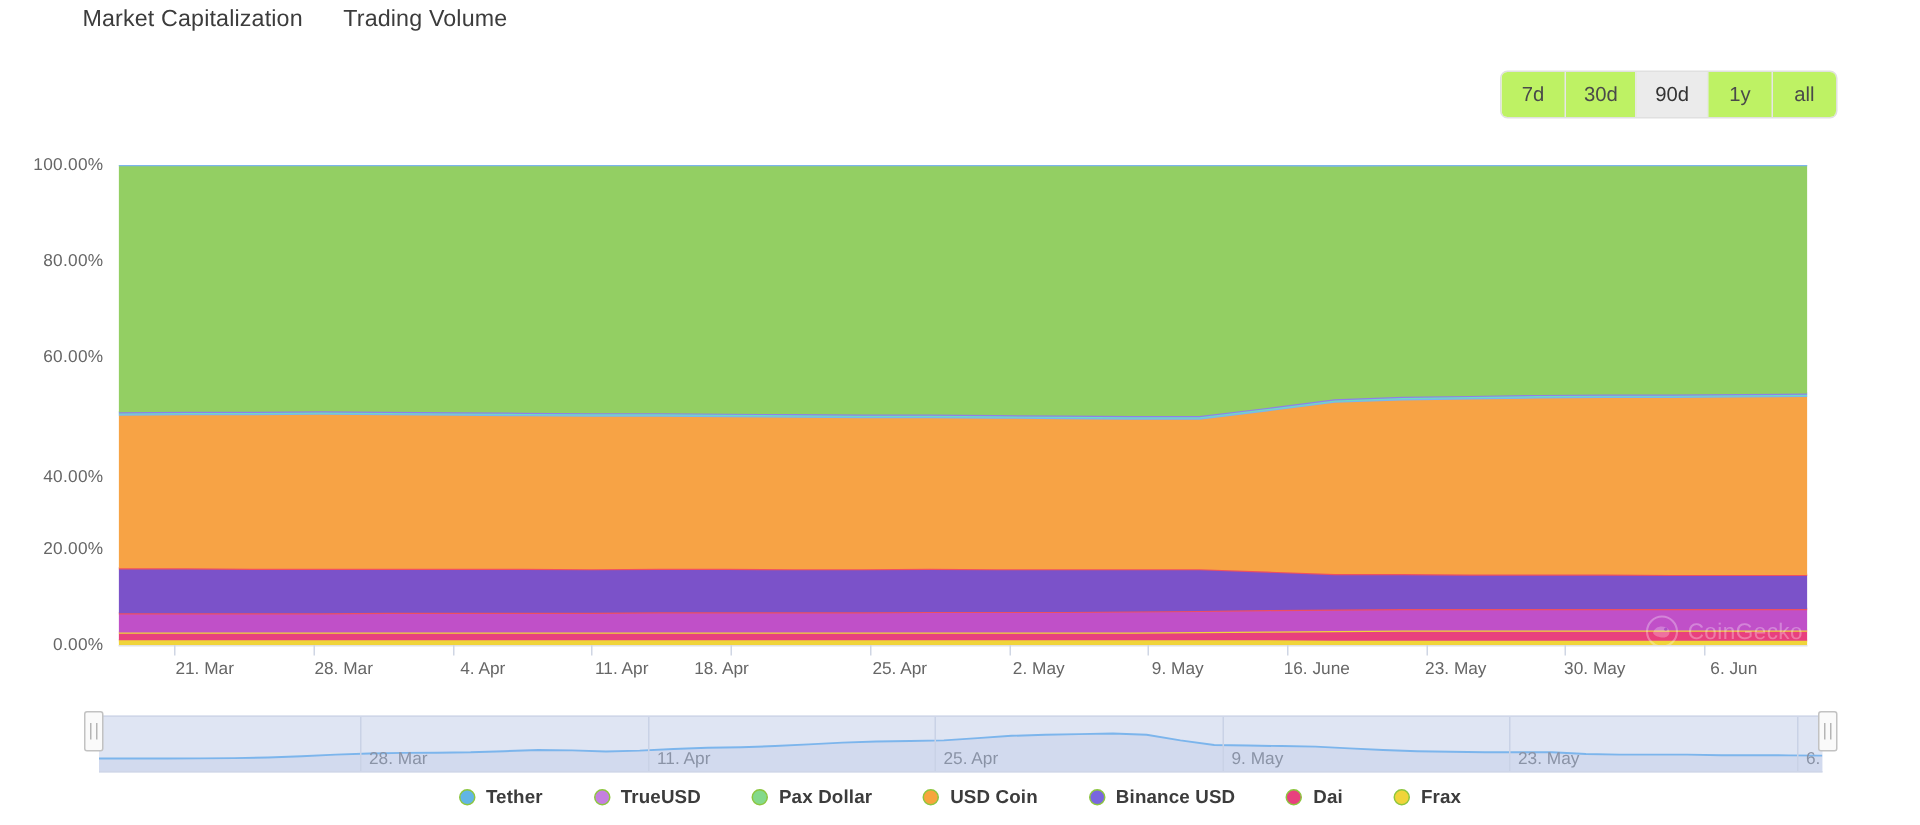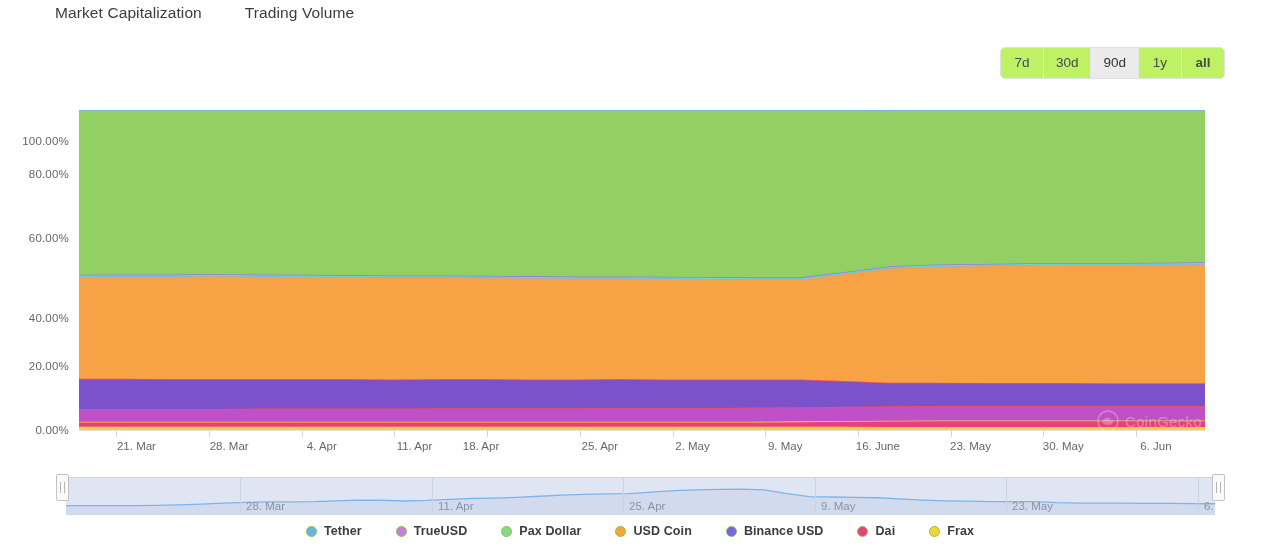--- a/index.html
+++ b/index.html
@@ -2,31 +2,31 @@
 <html><head>
 <meta charset="utf-8">
 <style>
   html,body{margin:0;padding:0;}
   body{
     width:1280px;height:550px;background:#ffffff;
     font-family:"Liberation Sans", sans-serif;
     color:#333;overflow:hidden;position:relative;
   }
   
-  .tabs{position:absolute;left:55px;top:0;height:34px;display:flex;align-items:center;gap:16px;}
+  .tabs{position:absolute;left:55px;top:0;height:34px;display:flex;align-items:center;gap:0;}
   .tab{font-size:15.5px;color:#3c3c3c;padding:0 0 9px 0;margin-right:27px;cursor:pointer;
        position:relative;line-height:1;letter-spacing:.1px;}
   .tab.active{font-weight:bold;color:#1a1a1a;}
   .tab.active:after{content:"";position:absolute;left:0;right:0;bottom:0;height:3px;background:#8dc63f;border-radius:1px;}
   
   .range-group{position:absolute;right:55px;top:47px;display:flex;
     border:1px solid #e0e0e0;border-radius:5px;overflow:hidden;background:#fff;}
   .range-btn{font-size:13.5px;color:#4a4a4a;padding:6px 12px;border-right:1px solid #e6e6e6;
     background:#bef264;cursor:pointer;line-height:1.35;min-width:18px;text-align:center;}
-  .range-btn:last-child{border-right:none;font-weight:bold;}
+  .range-btn:last-child{border-right:none;}
   .range-btn.selected{background:#ebebeb;color:#333;}
   
   .chart-wrap{position:absolute;left:0;top:90px;width:1280px;height:360px;}
   .y-labels{position:absolute;left:0;top:0;width:79px;height:340px;}
   .y-lab{position:absolute;right:10px;font-size:11.5px;color:#666;transform:translateY(-50%);
          white-space:nowrap;letter-spacing:.2px;}
   .plot{position:absolute;left:79px;top:20px;width:1126px;height:320px;overflow:hidden;}
   .x-labels{position:absolute;left:0;top:348px;width:1280px;height:22px;}
   .x-lab{position:absolute;font-size:11.5px;color:#666;transform:translateX(-50%);white-space:nowrap;}
   .x-tick{position:absolute;top:340px;width:1px;height:7px;background:#cfd6e4;}
@@ -73,21 +73,21 @@
   <div class="range-btn">all</div>
 </div>
 
 <div class="chart-wrap">
   <div class="y-labels" id="yLabels">
       <div class="y-lab" style="top: 340px;">0.00%</div>
       <div class="y-lab" style="top: 276px;">20.00%</div>
       <div class="y-lab" style="top: 228px;">40.00%</div>
       <div class="y-lab" style="top: 148px;">60.00%</div>
       <div class="y-lab" style="top: 84px;">80.00%</div>
-      <div class="y-lab" style="top: 20px; margin-top: 31px;">100.00%</div>
+      <div class="y-lab" style="top: 20px;">100.00%</div>
     </div>
   <div class="plot" id="plot">
     <svg id="areaSvg" width="1126" height="320" preserveAspectRatio="none">
         <path d="M 0.00 316.80 L 45.04 316.80 L 90.08 316.80 L 135.12 316.80 L 180.16 316.80 L 225.20 316.80 L 270.24 316.80 L 315.28 316.80 L 360.32 316.80 L 405.36 316.80 L 450.40 316.80 L 495.44 316.80 L 540.48 316.80 L 585.52 316.80 L 630.56 316.80 L 675.60 316.80 L 720.64 316.80 L 765.68 316.80 L 810.72 317.12 L 855.76 317.12 L 900.80 317.12 L 945.84 317.12 L 990.88 317.12 L 1035.92 317.12 L 1080.96 317.12 L 1126.00 317.12 L 1126.00 320.00 L 1080.96 320.00 L 1035.92 320.00 L 990.88 320.00 L 945.84 320.00 L 900.80 320.00 L 855.76 320.00 L 810.72 320.00 L 765.68 320.00 L 720.64 320.00 L 675.60 320.00 L 630.56 320.00 L 585.52 320.00 L 540.48 320.00 L 495.44 320.00 L 450.40 320.00 L 405.36 320.00 L 360.32 320.00 L 315.28 320.00 L 270.24 320.00 L 225.20 320.00 L 180.16 320.00 L 135.12 320.00 L 90.08 320.00 L 45.04 320.00 L 0.00 320.00 Z" fill="#f0d43a"></path>
         <path d="M 0.00 316.80 L 45.04 316.80 L 90.08 316.80 L 135.12 316.80 L 180.16 316.80 L 225.20 316.80 L 270.24 316.80 L 315.28 316.80 L 360.32 316.80 L 405.36 316.80 L 450.40 316.80 L 495.44 316.80 L 540.48 316.80 L 585.52 316.80 L 630.56 316.80 L 675.60 316.80 L 720.64 316.80 L 765.68 316.80 L 810.72 317.12 L 855.76 317.12 L 900.80 317.12 L 945.84 317.12 L 990.88 317.12 L 1035.92 317.12 L 1080.96 317.12 L 1126.00 317.12" fill="none" stroke="#f0d43a" stroke-width="1.6"></path>
         <path d="M 0.00 311.68 L 45.04 311.68 L 90.08 311.68 L 135.12 311.68 L 180.16 311.68 L 225.20 311.68 L 270.24 311.68 L 315.28 311.68 L 360.32 311.68 L 405.36 311.68 L 450.40 311.68 L 495.44 311.68 L 540.48 311.68 L 585.52 311.68 L 630.56 311.68 L 675.60 311.68 L 720.64 311.36 L 765.68 311.04 L 810.72 310.72 L 855.76 310.40 L 900.80 310.40 L 945.84 310.40 L 990.88 310.40 L 1035.92 310.40 L 1080.96 310.40 L 1126.00 310.40 L 1126.00 317.12 L 1080.96 317.12 L 1035.92 317.12 L 990.88 317.12 L 945.84 317.12 L 900.80 317.12 L 855.76 317.12 L 810.72 317.12 L 765.68 316.80 L 720.64 316.80 L 675.60 316.80 L 630.56 316.80 L 585.52 316.80 L 540.48 316.80 L 495.44 316.80 L 450.40 316.80 L 405.36 316.80 L 360.32 316.80 L 315.28 316.80 L 270.24 316.80 L 225.20 316.80 L 180.16 316.80 L 135.12 316.80 L 90.08 316.80 L 45.04 316.80 L 0.00 316.80 Z" fill="#e8407e"></path>
         <path d="M 0.00 311.68 L 45.04 311.68 L 90.08 311.68 L 135.12 311.68 L 180.16 311.68 L 225.20 311.68 L 270.24 311.68 L 315.28 311.68 L 360.32 311.68 L 405.36 311.68 L 450.40 311.68 L 495.44 311.68 L 540.48 311.68 L 585.52 311.68 L 630.56 311.68 L 675.60 311.68 L 720.64 311.36 L 765.68 311.04 L 810.72 310.72 L 855.76 310.40 L 900.80 310.40 L 945.84 310.40 L 990.88 310.40 L 1035.92 310.40 L 1080.96 310.40 L 1126.00 310.40" fill="none" stroke="#f0d43a" stroke-width="1.6"></path>
         <path d="M 0.00 298.88 L 45.04 298.88 L 90.08 298.88 L 135.12 298.88 L 180.16 298.56 L 225.20 298.56 L 270.24 298.56 L 315.28 298.56 L 360.32 298.24 L 405.36 298.24 L 450.40 298.24 L 495.44 298.24 L 540.48 297.92 L 585.52 297.92 L 630.56 297.92 L 675.60 297.60 L 720.64 297.28 L 765.68 296.64 L 810.72 296.32 L 855.76 296.00 L 900.80 296.00 L 945.84 296.00 L 990.88 296.00 L 1035.92 296.00 L 1080.96 296.00 L 1126.00 296.00 L 1126.00 310.40 L 1080.96 310.40 L 1035.92 310.40 L 990.88 310.40 L 945.84 310.40 L 900.80 310.40 L 855.76 310.40 L 810.72 310.72 L 765.68 311.04 L 720.64 311.36 L 675.60 311.68 L 630.56 311.68 L 585.52 311.68 L 540.48 311.68 L 495.44 311.68 L 450.40 311.68 L 405.36 311.68 L 360.32 311.68 L 315.28 311.68 L 270.24 311.68 L 225.20 311.68 L 180.16 311.68 L 135.12 311.68 L 90.08 311.68 L 45.04 311.68 L 0.00 311.68 Z" fill="#c050c8"></path>
         <path d="M 0.00 298.88 L 45.04 298.88 L 90.08 298.88 L 135.12 298.88 L 180.16 298.56 L 225.20 298.56 L 270.24 298.56 L 315.28 298.56 L 360.32 298.24 L 405.36 298.24 L 450.40 298.24 L 495.44 298.24 L 540.48 297.92 L 585.52 297.92 L 630.56 297.92 L 675.60 297.60 L 720.64 297.28 L 765.68 296.64 L 810.72 296.32 L 855.76 296.00 L 900.80 296.00 L 945.84 296.00 L 990.88 296.00 L 1035.92 296.00 L 1080.96 296.00 L 1126.00 296.00" fill="none" stroke="#ee4f61" stroke-width="1.6"></path>
         <path d="M 0.00 268.80 L 45.04 268.80 L 90.08 269.12 L 135.12 269.12 L 180.16 269.12 L 225.20 269.12 L 270.24 269.12 L 315.28 269.44 L 360.32 269.12 L 405.36 269.12 L 450.40 269.44 L 495.44 269.44 L 540.48 269.12 L 585.52 269.44 L 630.56 269.44 L 675.60 269.44 L 720.64 269.44 L 765.68 271.04 L 810.72 272.64 L 855.76 272.64 L 900.80 272.96 L 945.84 272.96 L 990.88 272.96 L 1035.92 273.28 L 1080.96 273.28 L 1126.00 273.28 L 1126.00 296.00 L 1080.96 296.00 L 1035.92 296.00 L 990.88 296.00 L 945.84 296.00 L 900.80 296.00 L 855.76 296.00 L 810.72 296.32 L 765.68 296.64 L 720.64 297.28 L 675.60 297.60 L 630.56 297.92 L 585.52 297.92 L 540.48 297.92 L 495.44 298.24 L 450.40 298.24 L 405.36 298.24 L 360.32 298.24 L 315.28 298.56 L 270.24 298.56 L 225.20 298.56 L 180.16 298.56 L 135.12 298.88 L 90.08 298.88 L 45.04 298.88 L 0.00 298.88 Z" fill="#7b52c9"></path>

